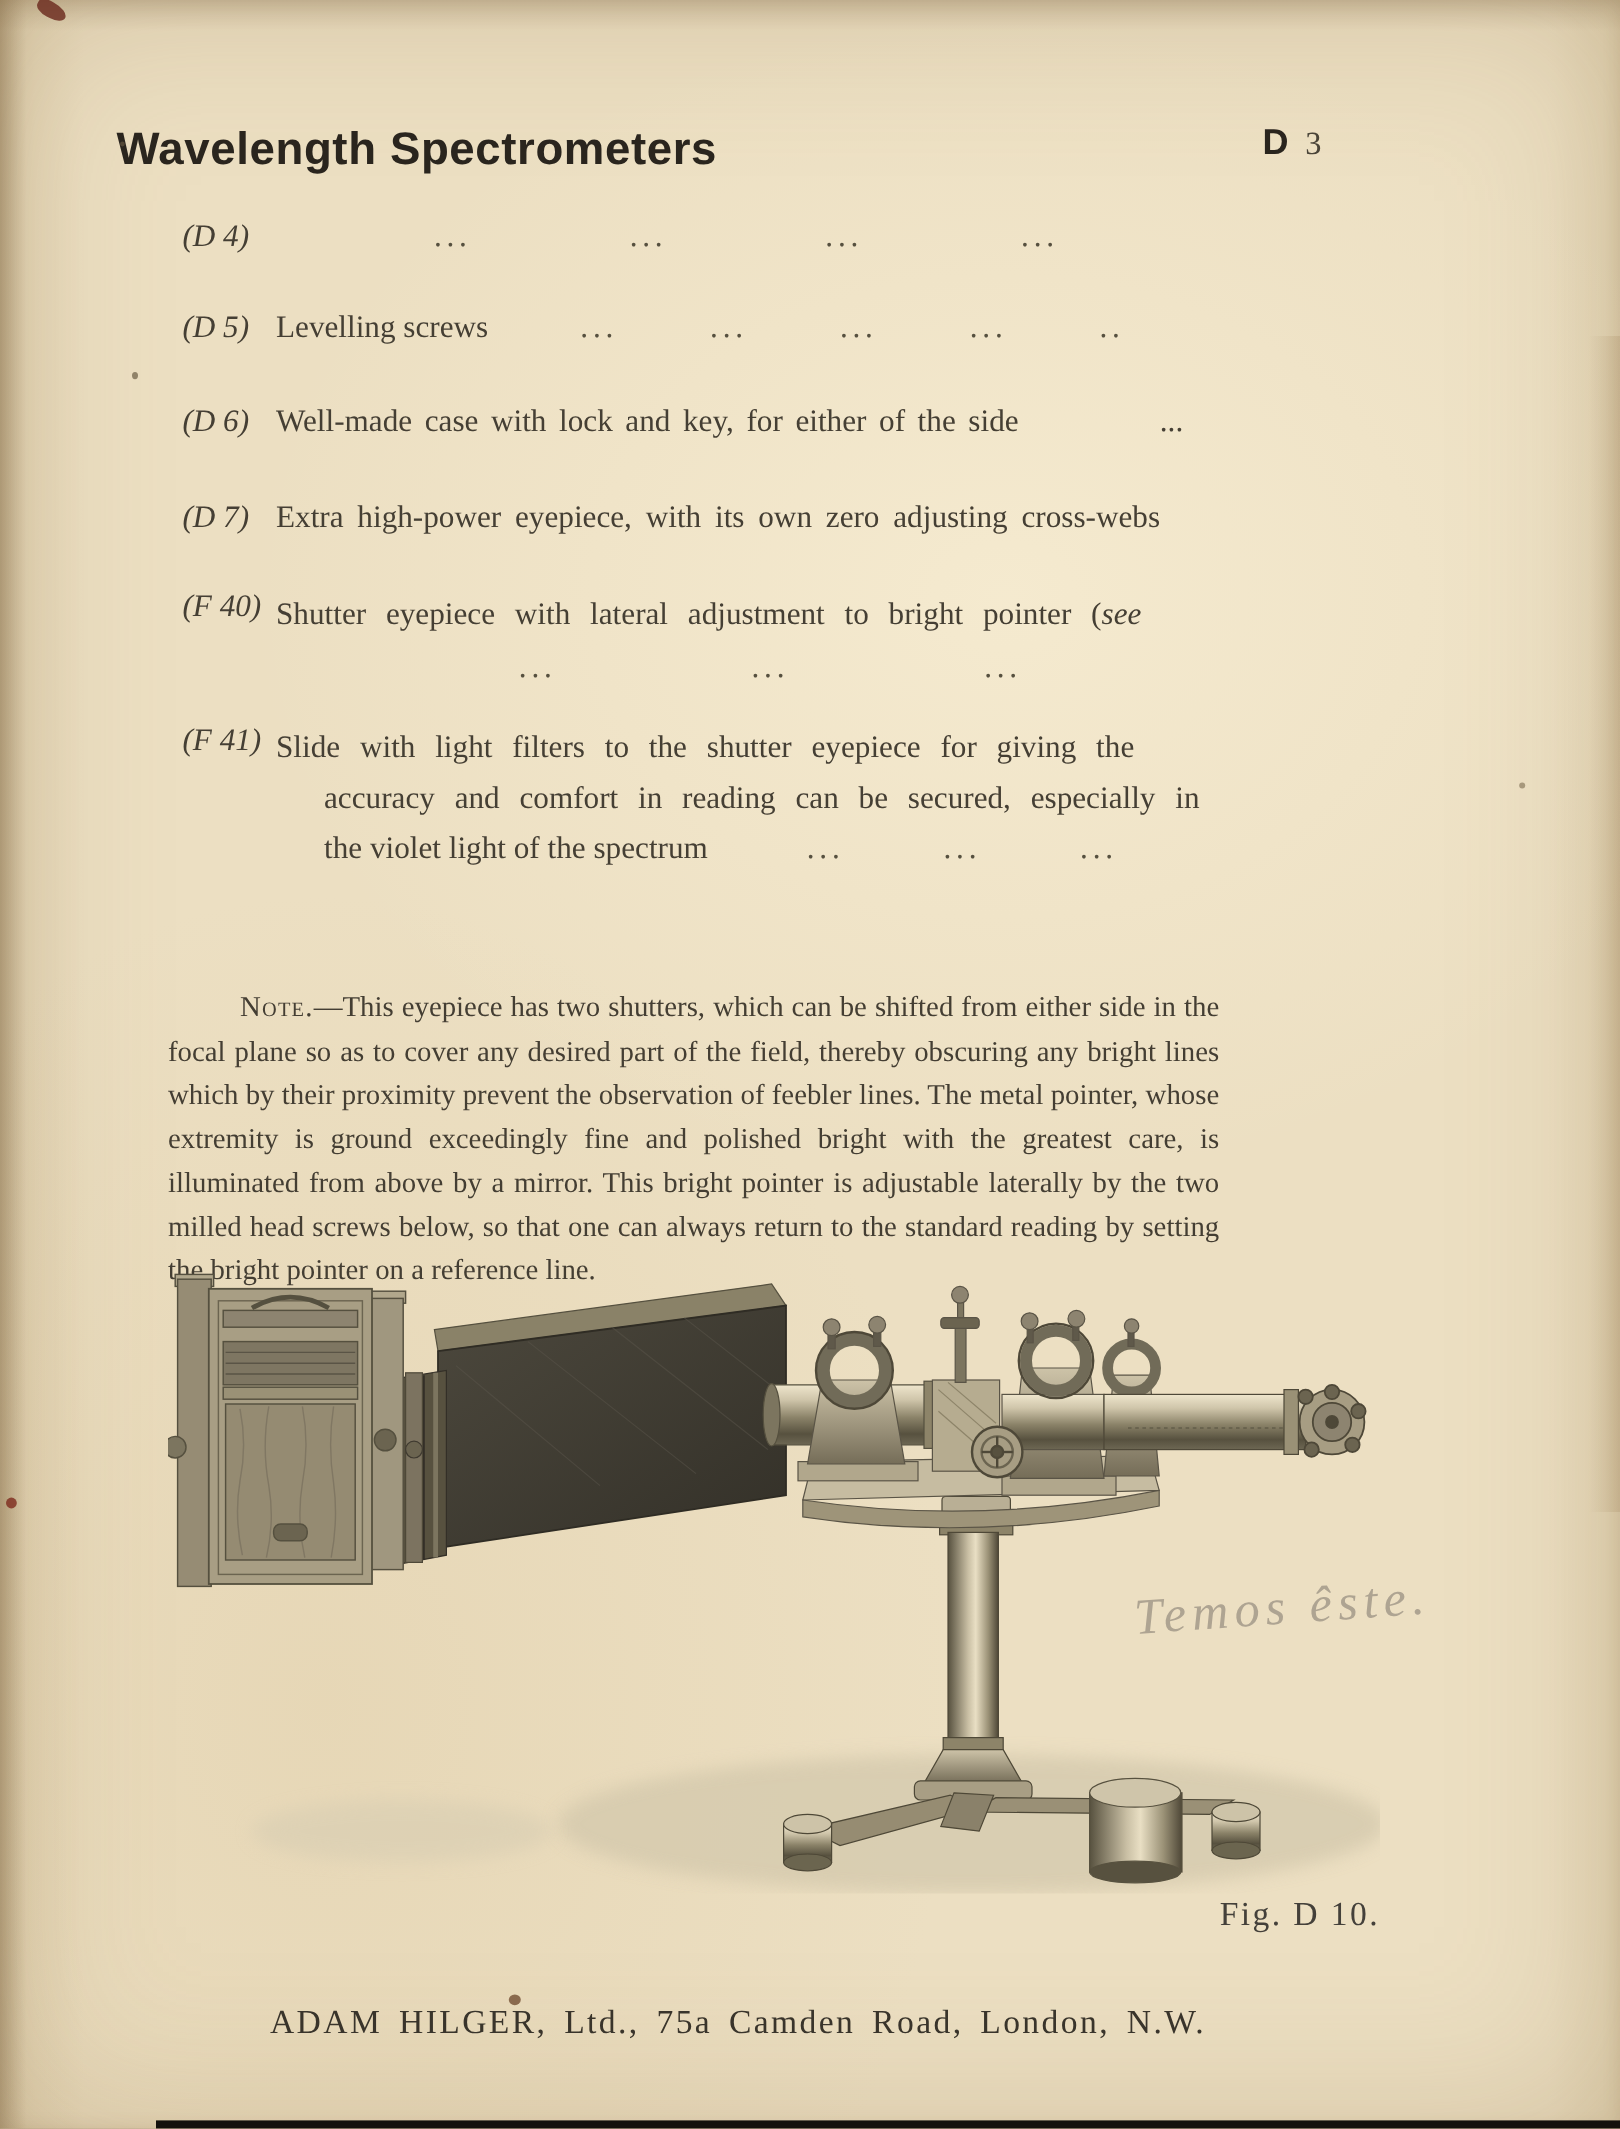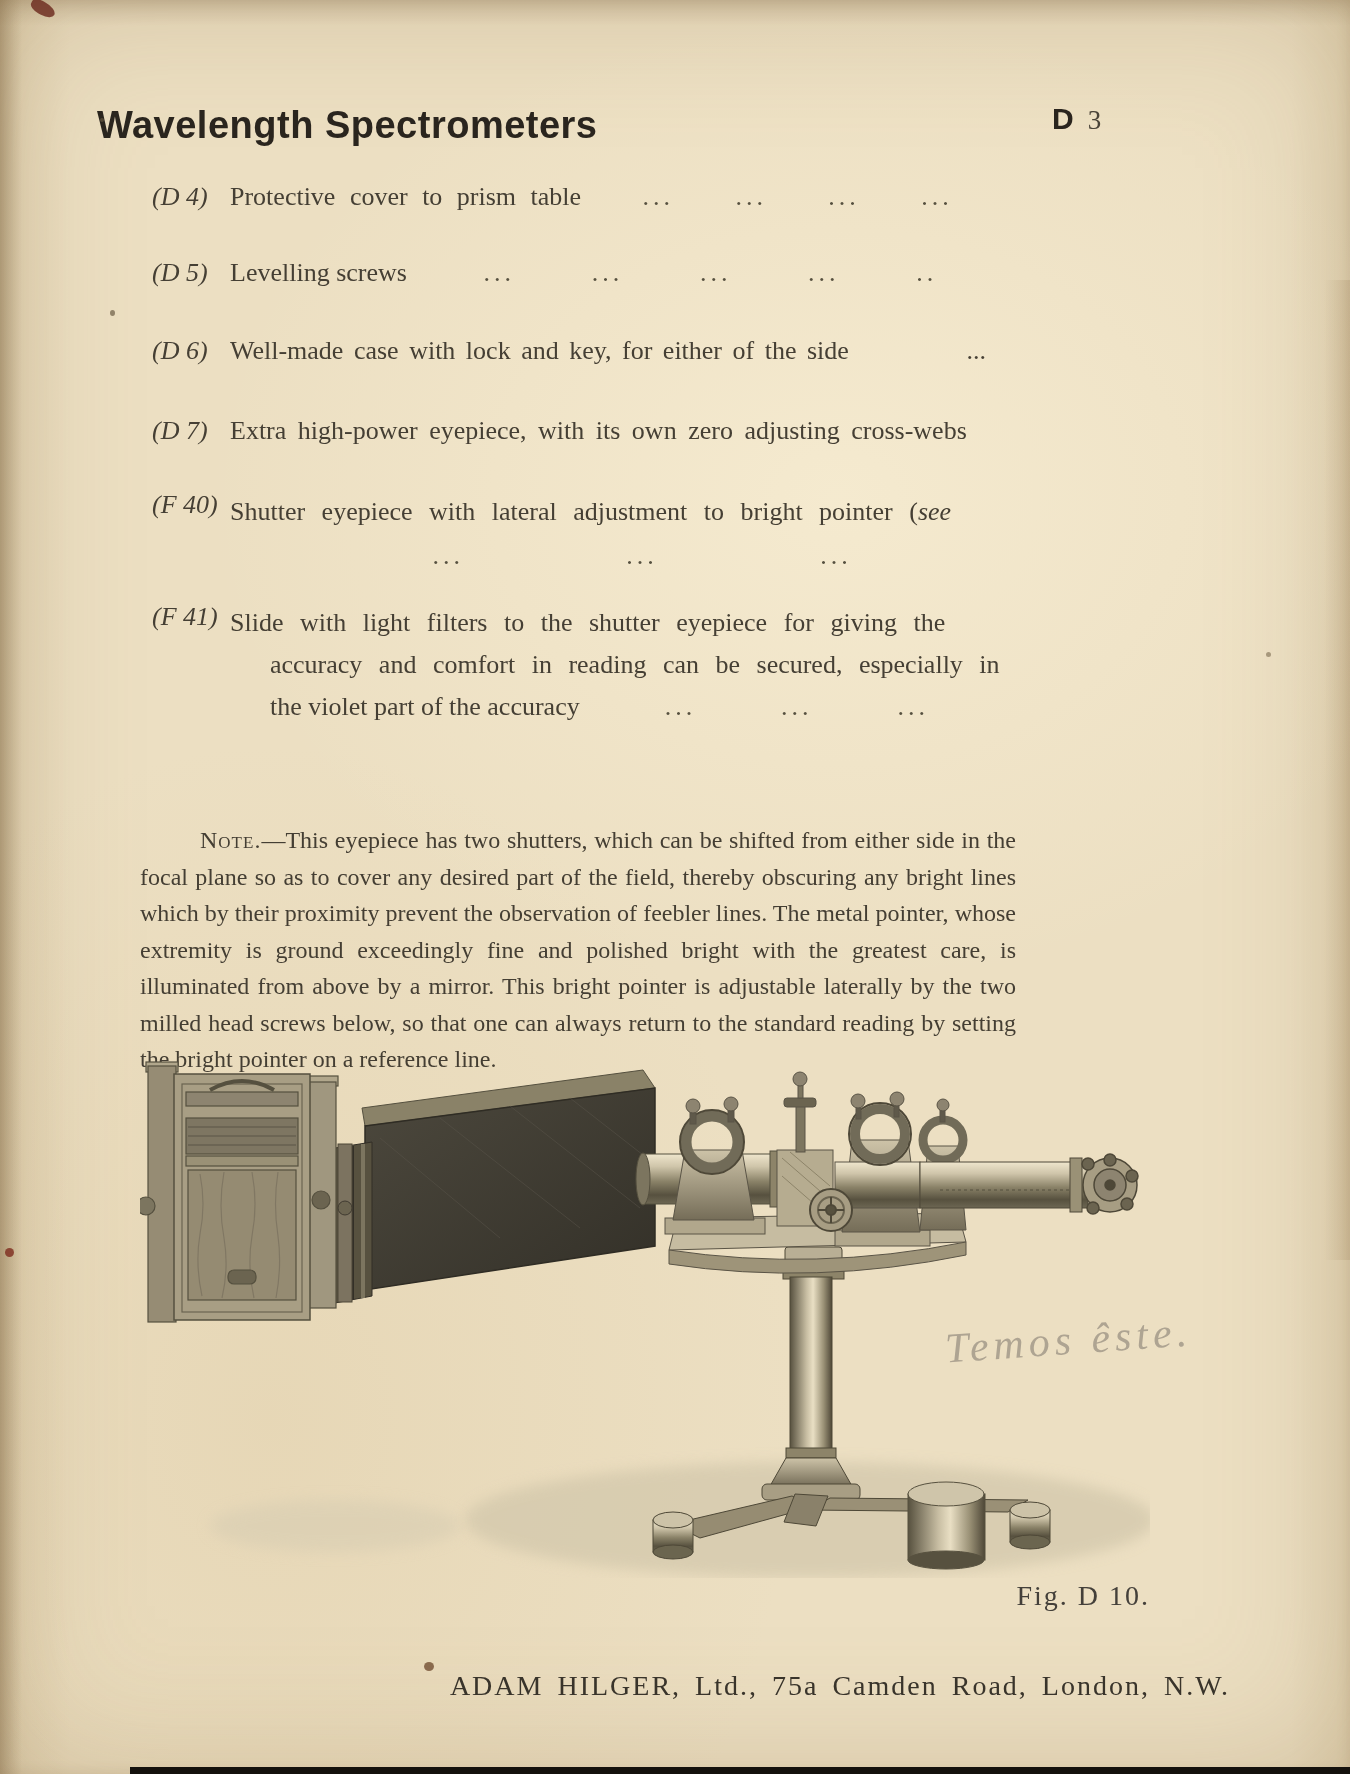--- a/index.html
+++ b/index.html
@@ -46,41 +46,40 @@
   .f40 .line{line-height:44px;}
   .f41 .line{line-height:42px;}
   .em{font-style:italic;}
 
   .note{position:absolute;left:140px;top:798px;width:876px;font-size:24px;line-height:36.5px;text-align:justify;text-indent:60px;color:#443e33;}
   .note .sc{font-variant:small-caps;letter-spacing:1px;}
 
   .fig{position:absolute;left:140px;top:1058px;width:1010px;height:520px;}
   .caption{position:absolute;left:140px;top:1580px;width:1010px;text-align:right;font-size:28px;letter-spacing:2px;color:#44403a;}
   .handwriting{position:absolute;left:945px;top:1316px;font-style:italic;font-size:42px;letter-spacing:5px;color:#a89e8d;transform:rotate(-4deg);white-space:nowrap;opacity:.9;}
-  .footer{position:absolute;left:0;top:1670px;width:1230px;text-align:right;font-size:28px;letter-spacing:2px;word-spacing:5px;color:#39342b;}
+  .footer{position:absolute;left:0;top:1670px;width:1230px;text-align:center;font-size:28px;letter-spacing:2px;word-spacing:5px;color:#39342b;}
 </style>
 </head>
 <body>
 
 <div class="page">
   <div class="edge-top"></div>
   <div class="edge-left"></div>
   <div class="stain-right"></div>
 
   <div class="hdr-title">Wavelength Spectrometers</div>
   <div class="hdr-ref">
     <span class="d">D</span>
     <span class="n">3</span>
   </div>
 
   <div class="item" style="top:182px">
     <span class="lab">(D 4)</span>
     <span class="body">
         <span class="line">
-      <span class="sp1">Protective cover to prism table</span>
       <span class="ld">
         <span class="g">...</span>
         <span class="g">...</span>
         <span class="g">...</span>
         <span class="g">...</span>
       </span>
     </span>
       </span>
   </div>
 
@@ -140,21 +139,21 @@
   <div class="item f41" style="top:602px">
     <span class="lab">(F 41)</span>
     <span class="body">
       <span class="line">
           <span class="just">Slide with light filters to the shutter eyepiece for giving the</span>
         </span>
       <span class="line cont">
           <span class="just">accuracy and comfort in reading can be secured, especially in</span>
         </span>
       <span class="line cont">
-        <span>the violet part of the accuracy</span>
+        <span>the violet light of the spectrum</span>
         <span class="ld">
           <span class="g">...</span>
           <span class="g">...</span>
           <span class="g">...</span>
         </span>
       </span>
     </span>
   </div>
 
   <p class="note"><span class="sc">Note.</span><span>—This eyepiece has two shutters, which can be shifted from either side in the focal plane so as to cover any desired part of the field, thereby obscuring any bright lines which by their proximity prevent the observation of feebler lines.  The metal pointer, whose extremity is ground exceedingly fine and polished bright with the greatest care, is illuminated from above by a mirror.  This bright pointer is adjustable laterally by the two milled head screws below, so that one can always return to the standard reading by setting the bright pointer on a reference line.</span></p>

